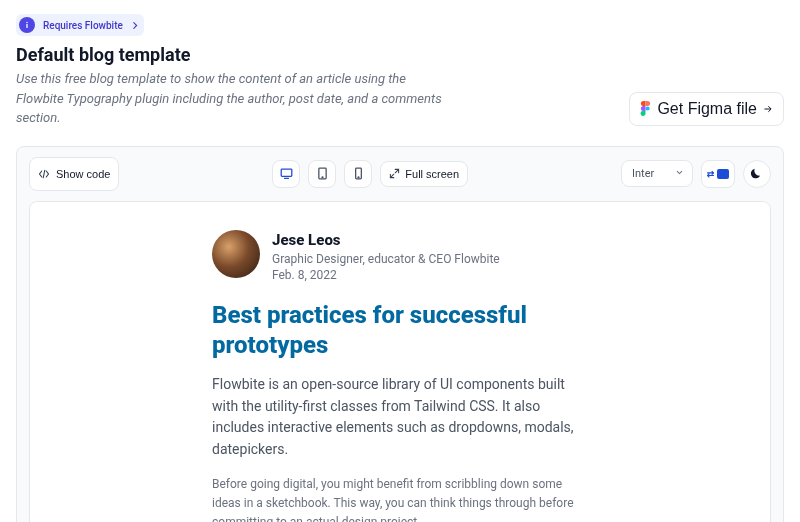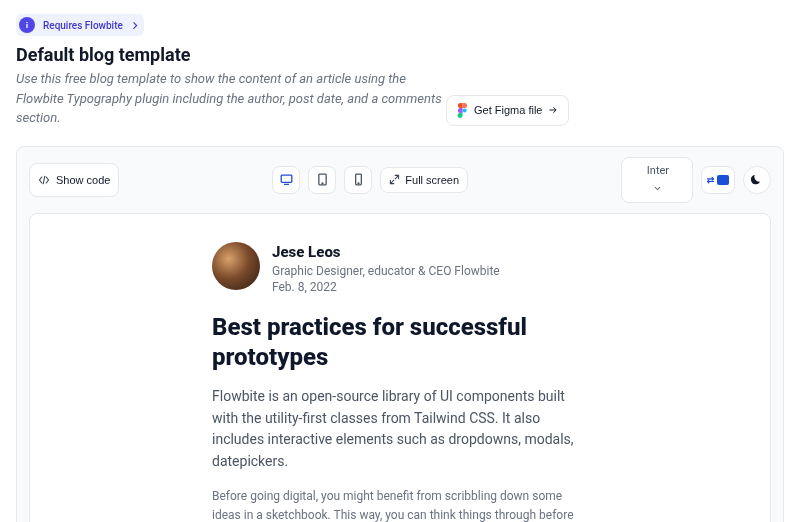--- a/index.html
+++ b/index.html
@@ -22,25 +22,25 @@
   .badge .badge-icon {
     width: 16px; height: 16px; border-radius: 50%;
     background: #4F46E5; display: flex; align-items: center; justify-content: center;
   }
   .badge .badge-icon svg { fill: #fff; width: 10px; height: 10px; }
   .badge .chev svg { width: 9px; height: 9px; display: block; }
 
   h2.page-title { font-size: 18px; font-weight: 700; color: #111827; margin-bottom: 4px; }
   p.page-desc { font-size: 13px; color: #6B7280; line-height: 1.5; max-width: 430px; font-style: italic; }
 
-  .row-top { display:flex; justify-content:flex-start; align-items:flex-end; }
+  .row-top { display:flex; justify-content:space-between; align-items:flex-end; }
   .figma-btn {
     display: inline-flex; align-items: center; gap: 6px;
     border: 1px solid #E5E7EB; border-radius: 8px;
-    font-size: 11px; font-weight: 500; padding: 7px 10px; color: #111827;
+    font-size: 16px; font-weight: 500; padding: 7px 10px; color: #111827;
     background: #fff; cursor: pointer; margin-bottom: 2px;
   }
   .figma-logo { width: 11px; height: 15px; }
   .arrow-r svg { width: 10px; height: 10px; display:block; }
 
   
   .preview-wrap {
     border: 1px solid #E5E7EB; border-radius: 8px;
     margin-top: 18px; background: #F9FAFB;
     overflow: hidden;
@@ -66,21 +66,21 @@
     display: inline-flex; align-items: center; gap: 5px;
     background: #fff; border: 1px solid #E5E7EB; border-radius: 8px;
     font-size: 11px; font-weight: 500; padding: 6px 8px; cursor: pointer;
     color: #111827;
     text-align: center;
   }
   .font-select {
     display: inline-flex; align-items: center; gap: 6px;
     background: #fff; border: 1px solid #E5E7EB; border-radius: 8px;
     font-size: 11px; padding: 6px 8px 6px 10px; cursor: pointer; color: #4B5563;
-    min-width: 72px; justify-content: space-between; flex-direction: column;
+    min-width: 72px; justify-content: space-between;
   }
   .rtl-btn {
     width: 34px; height: 28px; display: inline-flex; align-items: center; justify-content: center;
     background: #fff; border: 1px solid #E5E7EB; border-radius: 8px; cursor: pointer;
     gap: 3px;
   }
   .rtl-btn .r1 { font-size: 9px; color: #1D4ED8; font-weight:600; }
   .rtl-btn .r2 { width: 12px; height: 10px; background: #1D4ED8; border-radius: 2px; }
   .dark-btn {
     width: 28px; height: 28px; display:inline-flex;align-items:center;justify-content:center;
@@ -99,21 +99,21 @@
   }
   .author-row { display:flex; gap: 12px; margin-bottom: 16px; }
   .avatar {
     width: 48px; height: 48px; border-radius: 50%;
     background: radial-gradient(circle at 35% 35%, #d9a06a 0%, #7a4a2a 45%, #2a1a12 100%);
     flex: none;
   }
   .author-meta { font-size: 12px; color:#6B7280; line-height:1.4; }
   .author-name { font-size: 15px; font-weight: 800; color:#111827; }
   .article h1 {
-    font-size: 24px; font-weight: 800; color:#0f172a; line-height: 1.25;
+    font-size: 24px; font-weight: 800; color:#0369a1; line-height: 1.25;
     margin-bottom: 14px;
   }
   .article p.lead {
     font-size: 14px; color:#4B5563; line-height: 1.55; margin-bottom: 14px;
   }
   .article p.body {
     font-size: 12px; color:#6B7280; line-height: 1.6; margin-bottom: 12px;
   }
 </style>
 </head>

